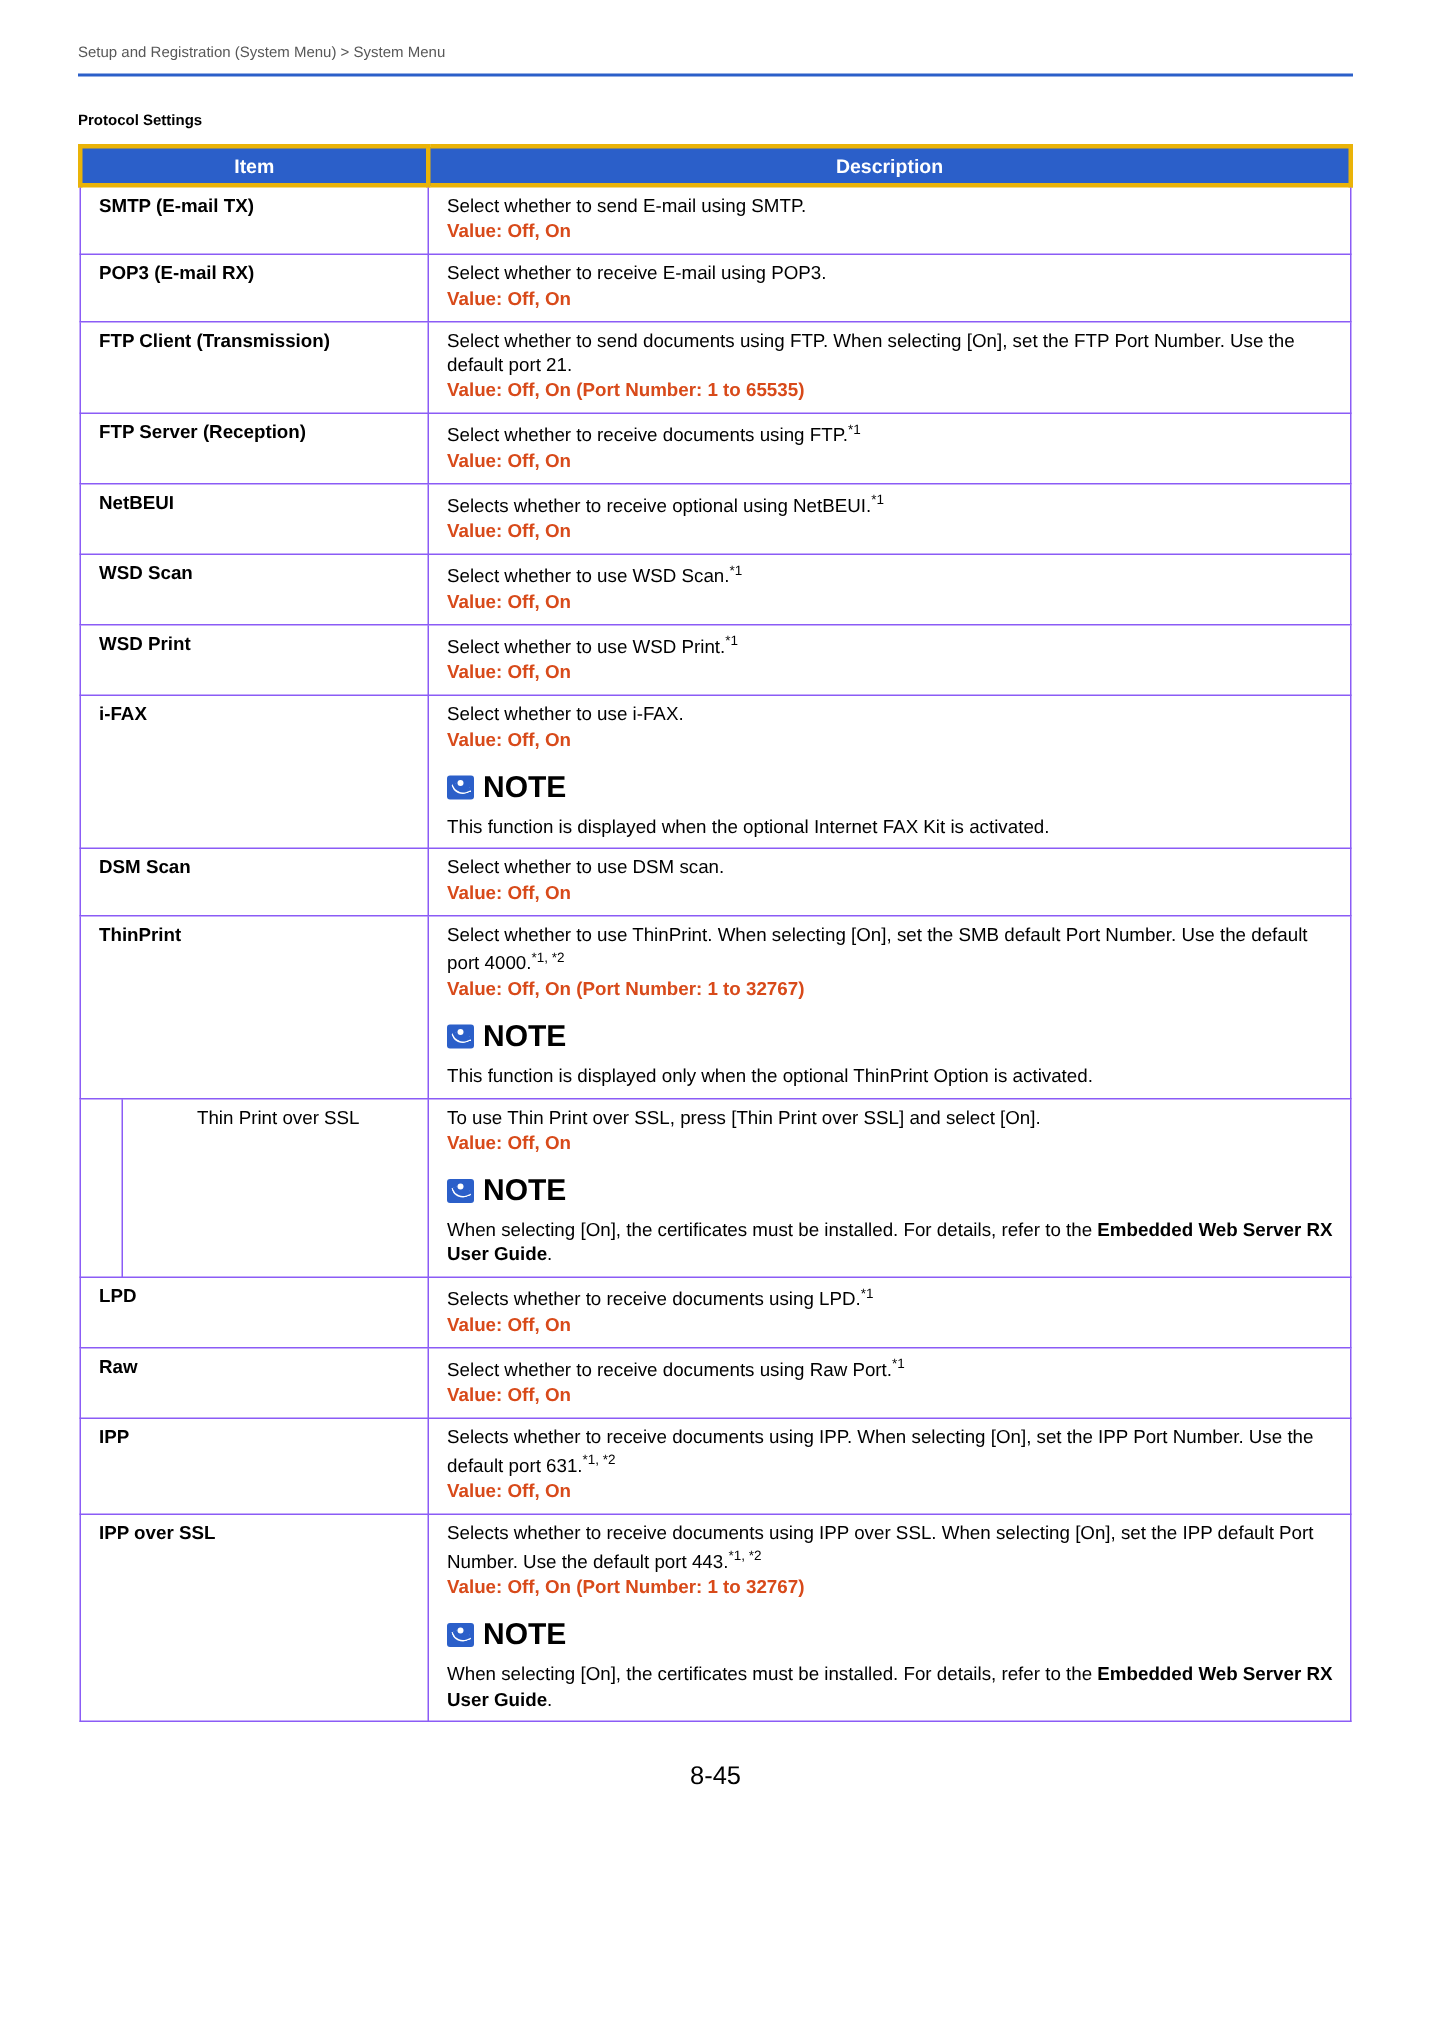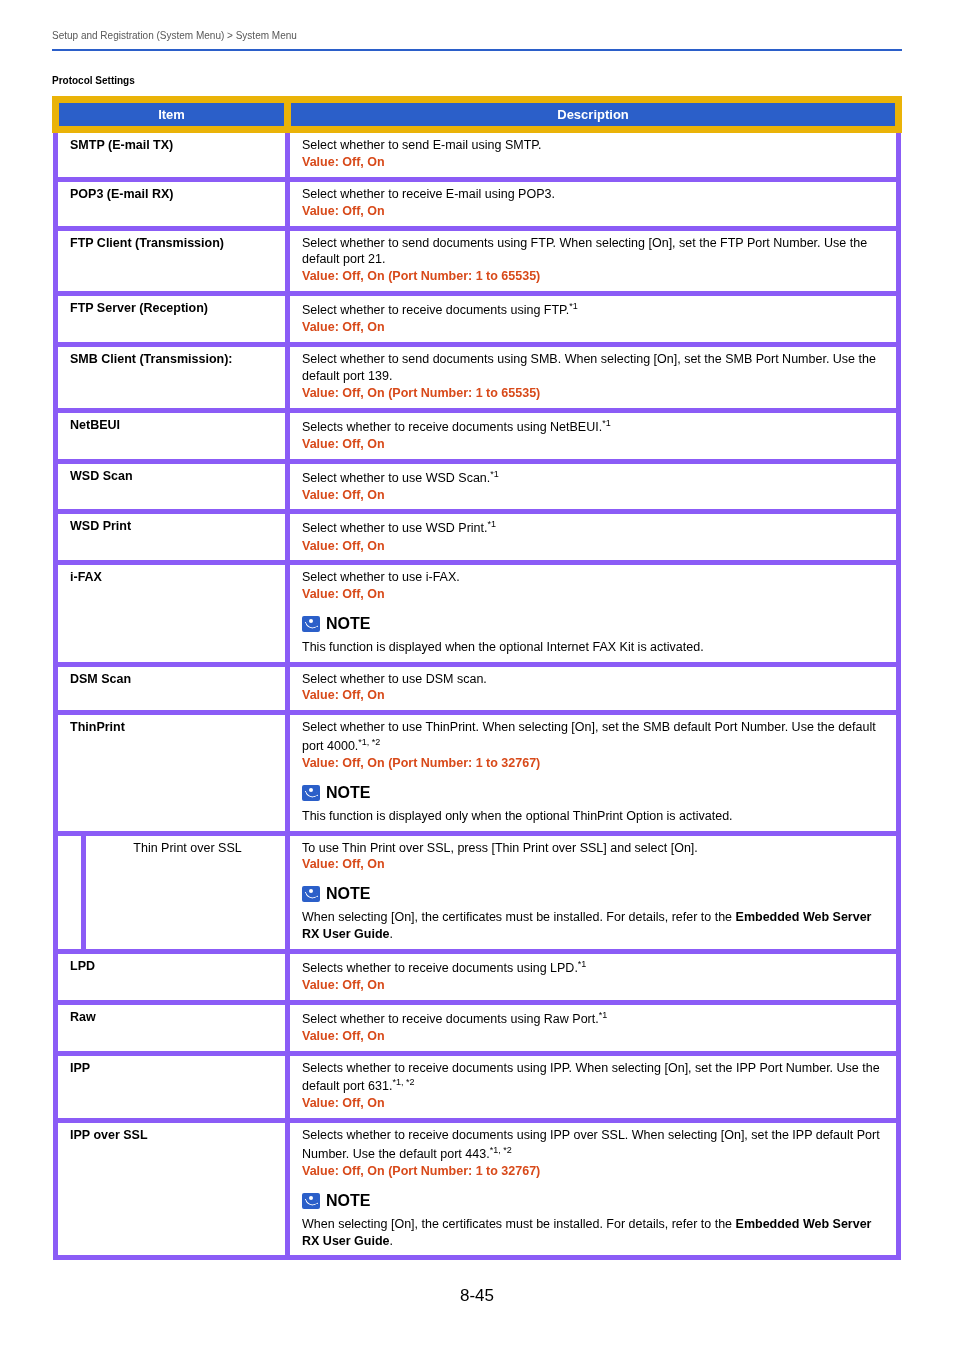--- a/index.html
+++ b/index.html
@@ -33,24 +33,24 @@
     border-collapse: collapse;
     table-layout: fixed;
   }
   table.protocol th {
     background: #2b5fc9;
     color: #fff;
     font-weight: bold;
     font-size: 13px;
     text-align: center;
     padding: 4px 6px;
-    border: 7px solid #eab308;
+    border: 3px solid #eab308;
   }
   table.protocol td {
-    border: 5px solid #8b5cf6;
+    border: 1px solid #8b5cf6;
     padding: 4px 8px 6px 12px;
     vertical-align: top;
     font-size: 12.5px;
     line-height: 1.35;
   }
   col.col-indent { width: 28px; }
   col.col-item   { width: 204px; }
   col.col-desc   { width: auto; }
   .item-cell { font-weight: bold; }
   .sub-item-cell {
@@ -88,21 +88,21 @@
     top: 4px; left: 4px;
     width: 10px; height: 8px;
     border: 1.5px solid #fff;
     border-top: none;
     border-right: none;
     border-radius: 0 0 0 8px;
     transform: rotate(-20deg);
   }
   .note-text {
     font-weight: bold;
-    font-size: 16px;
+    font-size: 20px;
   }
   .sup { font-size: 9px; vertical-align: super; }
   .pagenum {
     text-align: center;
     font-size: 17px;
     margin-top: 26px;
     color: #000;
   }
 </style>
 </head>
@@ -152,32 +152,25 @@
     </tr>
 
     <tr>
       <td colspan="2" class="item-cell">FTP Server (Reception)</td>
       <td>
         <span>Select whether to receive documents using FTP.</span><span class="sup">*1</span><br>
         <span class="value-label">Value</span><span class="value-text">: Off, On</span>
       </td>
     </tr>
 
-    <tr>
-      <td colspan="2" class="item-cell">SMB Client (Transmission):</td>
-      <td>
-        <span>Select whether to send documents using SMB. When selecting [On], set the SMB Port Number. Use the default port 139.</span><br>
-        <span class="value-label">Value</span><span class="value-text">: Off, On (Port Number: 1 to 65535)</span>
-      </td>
-    </tr>
 
     <tr>
       <td colspan="2" class="item-cell">NetBEUI</td>
       <td>
-        <span>Selects whether to receive documents using NetBEUI.</span><span class="sup">*1</span><br>
+        <span>Selects whether to receive optional using NetBEUI.</span><span class="sup">*1</span><br>
         <span class="value-label">Value</span><span class="value-text">: Off, On</span>
       </td>
     </tr>
 
     <tr>
       <td colspan="2" class="item-cell">WSD Scan</td>
       <td>
         <span>Select whether to use WSD Scan.</span><span class="sup">*1</span><br>
         <span class="value-label">Value</span><span class="value-text">: Off, On</span>
       </td>

